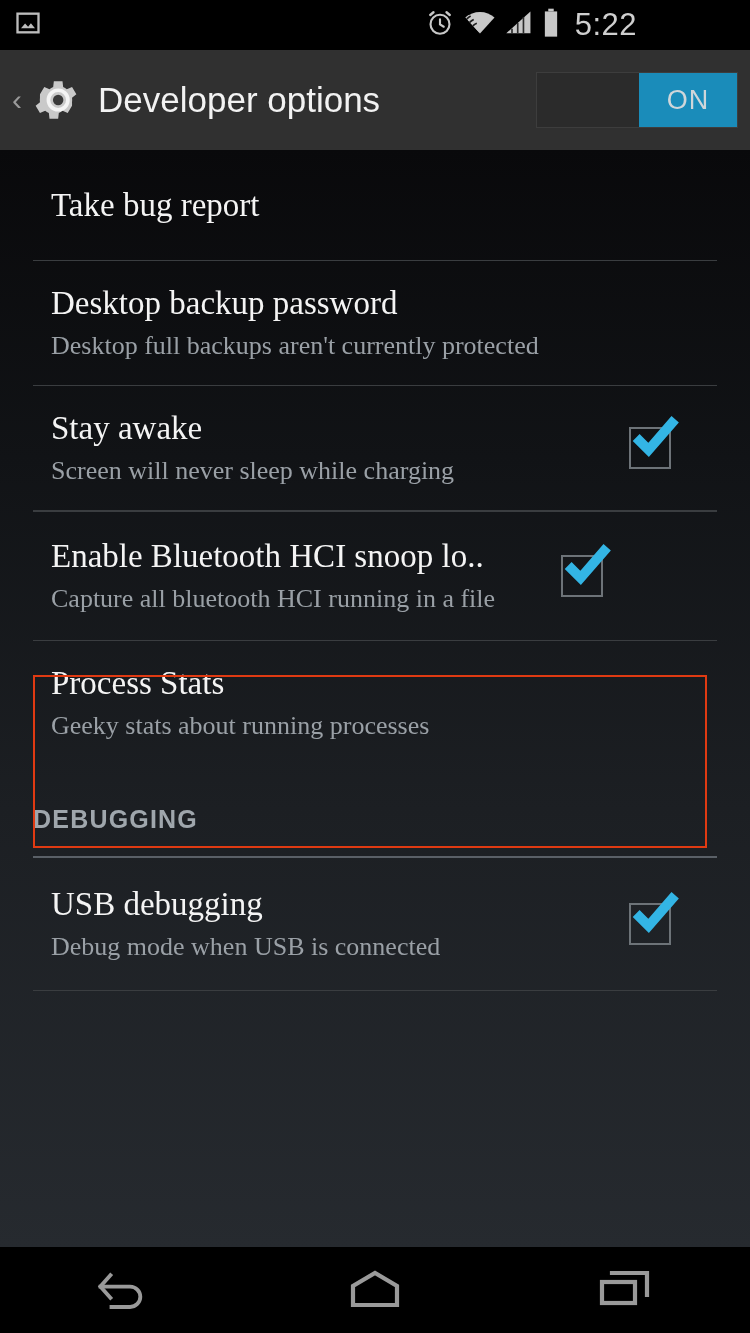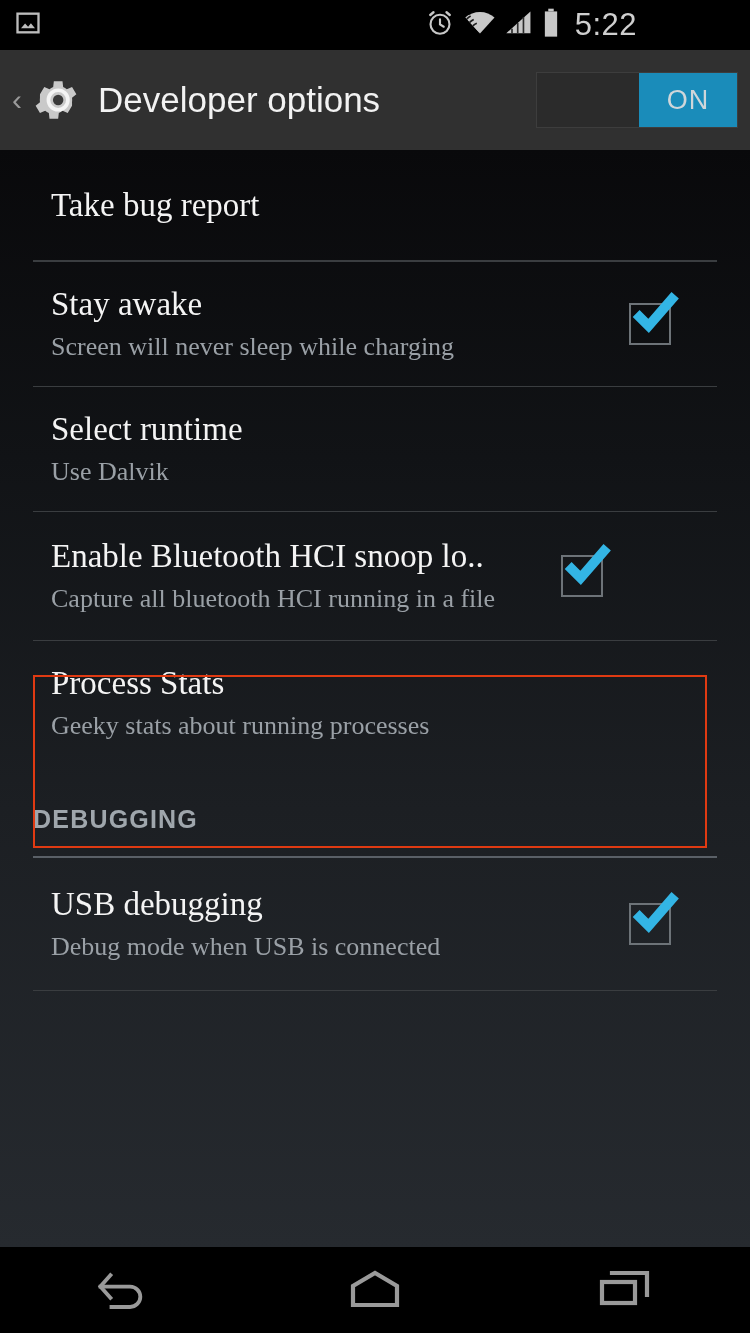--- a/index.html
+++ b/index.html
@@ -179,48 +179,48 @@
 
     <div class="row">
       <div class="row-inner" style="min-height:110px;">
         <div class="row-text">
           <div class="row-title">Take bug report</div>
         </div>
       </div>
     </div>
     <div class="divider"></div>
 
+    <div class="row">
+      <div class="row-inner">
+        <div class="row-text">
+          <div class="row-title">Desktop backup password</div>
+          <div class="row-sub">Desktop full backups aren't currently protected</div>
+        </div>
+      </div>
+    </div>
     <div class="divider"></div>
 
     <div class="row">
       <div class="row-inner">
         <div class="row-text">
           <div class="row-title">Stay awake</div>
           <div class="row-sub">Screen will never sleep while charging</div>
         </div>
         <span class="checkbox">
           <span class="cb-box"></span>
           <span class="cb-check">
             <svg width="54" height="54" viewBox="0 0 30 30">
               <path d="M7 15.5l5 5L25 5.5" fill="none" stroke="#33b5e5" stroke-width="5.4" stroke-linecap="square" stroke-linejoin="miter"></path>
             </svg>
           </span>
         </span>
       </div>
     </div>
     <div class="divider"></div>
 
-    <div class="row">
-      <div class="row-inner">
-        <div class="row-text">
-          <div class="row-title">Select runtime</div>
-          <div class="row-sub">Use Dalvik</div>
-        </div>
-      </div>
-    </div>
     <div class="divider"></div>
 
     <div class="row">
       <div class="row-inner" style="padding-top:24px; padding-bottom:24px;">
         <div class="row-text" style="max-width:510px;">
           <div class="row-title wrap">Enable Bluetooth HCI snoop lo..</div>
           <div class="row-sub">Capture all bluetooth HCI running in a file</div>
         </div>
         <span class="checkbox">
           <span class="cb-box"></span>

